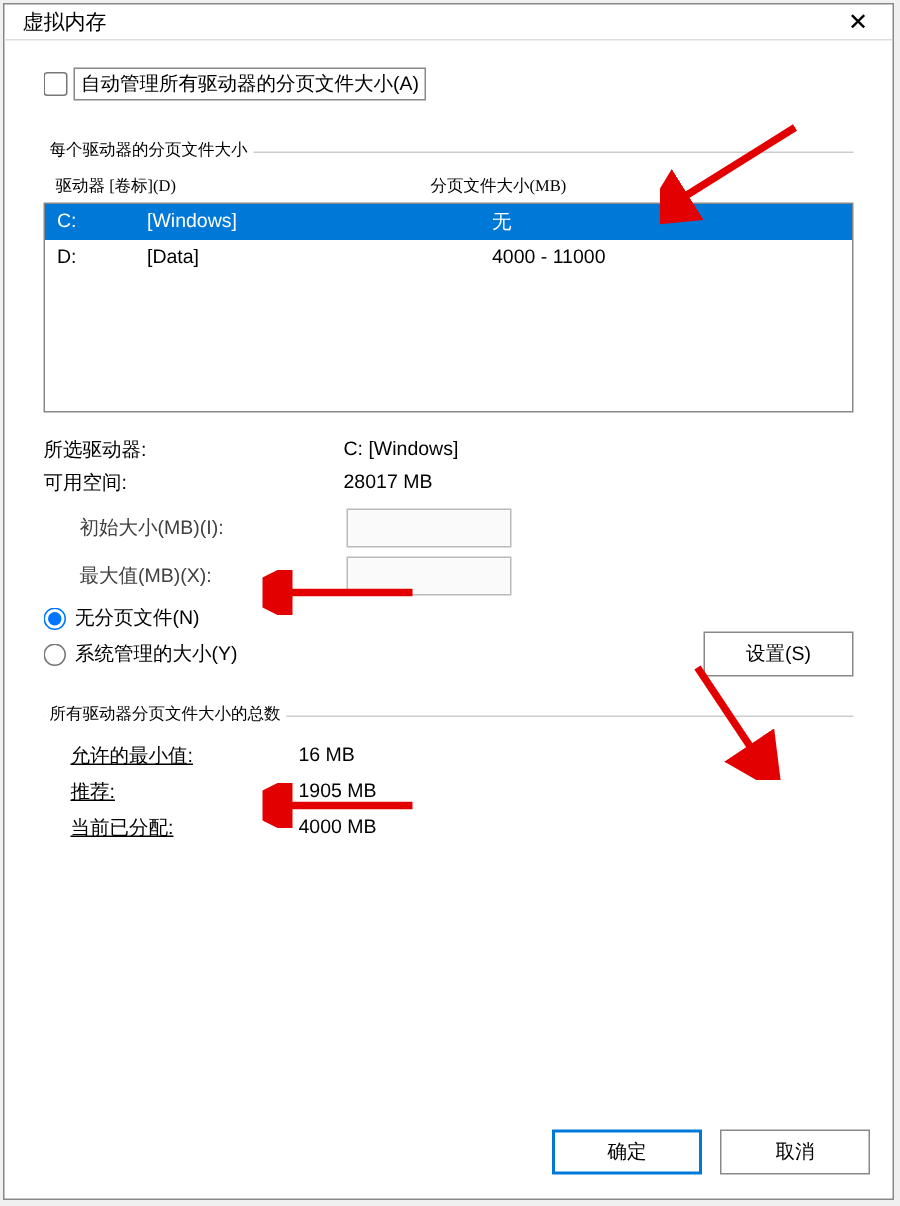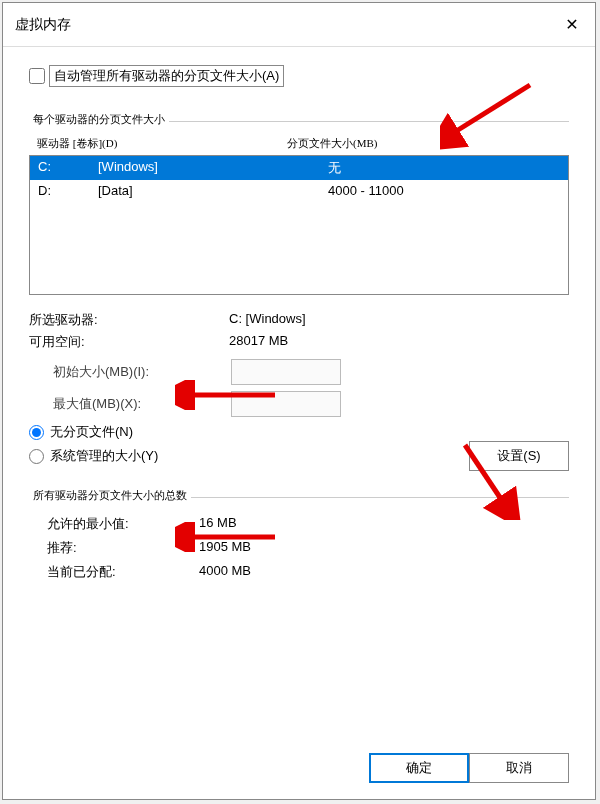--- a/index.html
+++ b/index.html
@@ -1,18 +1,18 @@
 <!DOCTYPE html>
 <html><head>
 <meta charset="utf-8">
 <style>
 * { box-sizing: border-box; margin: 0; padding: 0; }
 body { font-family: "Microsoft YaHei", "Segoe UI", sans-serif; font-size: 13px; background: #f0f0f0; width: 600px; height: 804px; overflow: hidden; position: relative; }
 .dialog { background: #fff; border: 1px solid #888; width: 594px; height: 798px; margin: 2px; position: relative; }
-.titlebar { display: flex; align-items: center; justify-content: space-between; height: 44px; padding: 0 0 0 12px; border-bottom: 1px solid #ddd; }
+.titlebar { display: flex; align-items: center; justify-content: space-between; height: 24px; padding: 0 0 0 12px; border-bottom: 1px solid #ddd; }
 .titlebar-title { font-size: 14px; }
 .close-btn { width: 46px; height: 32px; display: flex; align-items: center; justify-content: center; font-size: 16px; cursor: pointer; }
 .content { padding: 18px 26px; }
 .checkbox-row { display: flex; align-items: center; margin-bottom: 24px; }
 .checkbox-row input { width: 16px; height: 16px; margin-right: 4px; }
 .checkbox-row label { border: 1px solid #888; padding: 1px 4px; }
 .group-label { font-size: 11px; margin-bottom: 2px; position: relative; background: #fff; display: inline-block; padding: 0 4px; z-index: 2; }
 .group { border-top: 1px solid #ccc; margin-top: -8px; padding-top: 14px; margin-bottom: 12px; }
 .drive-header { display: flex; padding: 0 8px 4px 8px; font-size: 11px; font-family: Liberation Serif, serif; }
 .drive-header-left { flex: 0 0 250px; }
@@ -26,22 +26,22 @@
 .info-label { flex: 0 0 200px; }
 .radio-row { display: flex; align-items: center; margin: 6px 0; }
 .radio-row input { width: 15px; height: 15px; margin-right: 6px; }
 .size-input-row { display: flex; align-items: center; margin: 6px 0 6px 24px; }
 .size-input-label { flex: 0 0 178px; color: #404040; }
 .size-input-row input[type=text] { width: 110px; height: 26px; border: 1px solid #bbb; padding: 2px 4px; }
 .set-btn-row { display: flex; justify-content: flex-end; margin-top: -30px; margin-bottom: 16px; }
 .btn { min-width: 100px; height: 30px; border: 1px solid #888; background: #fff; font-size: 13px; font-family: inherit; cursor: pointer; padding: 0 20px; }
 .btn.default { border: 2px solid #0078d7; }
 .totals .info-row { padding: 3px 0; }
-.totals .info-label { flex: 0 0 170px; padding-left: 18px; }
-.footer { position: absolute; bottom: 16px; right: 26px; display: flex; gap: 0; }
+.totals .info-label { flex: 0 0 170px; padding-left: 18px; text-decoration: underline; }
+.footer { position: absolute; bottom: 16px; right: 15px; display: flex; gap: 12px; }
 .arrow { position: absolute; pointer-events: none; z-index: 100; }
 .arrow svg { display: block; }
 </style>
 </head>
 <body>
 
 <div class="dialog">
   <div class="titlebar">
     <span class="titlebar-title">虚拟内存</span>
     <div class="close-btn">

